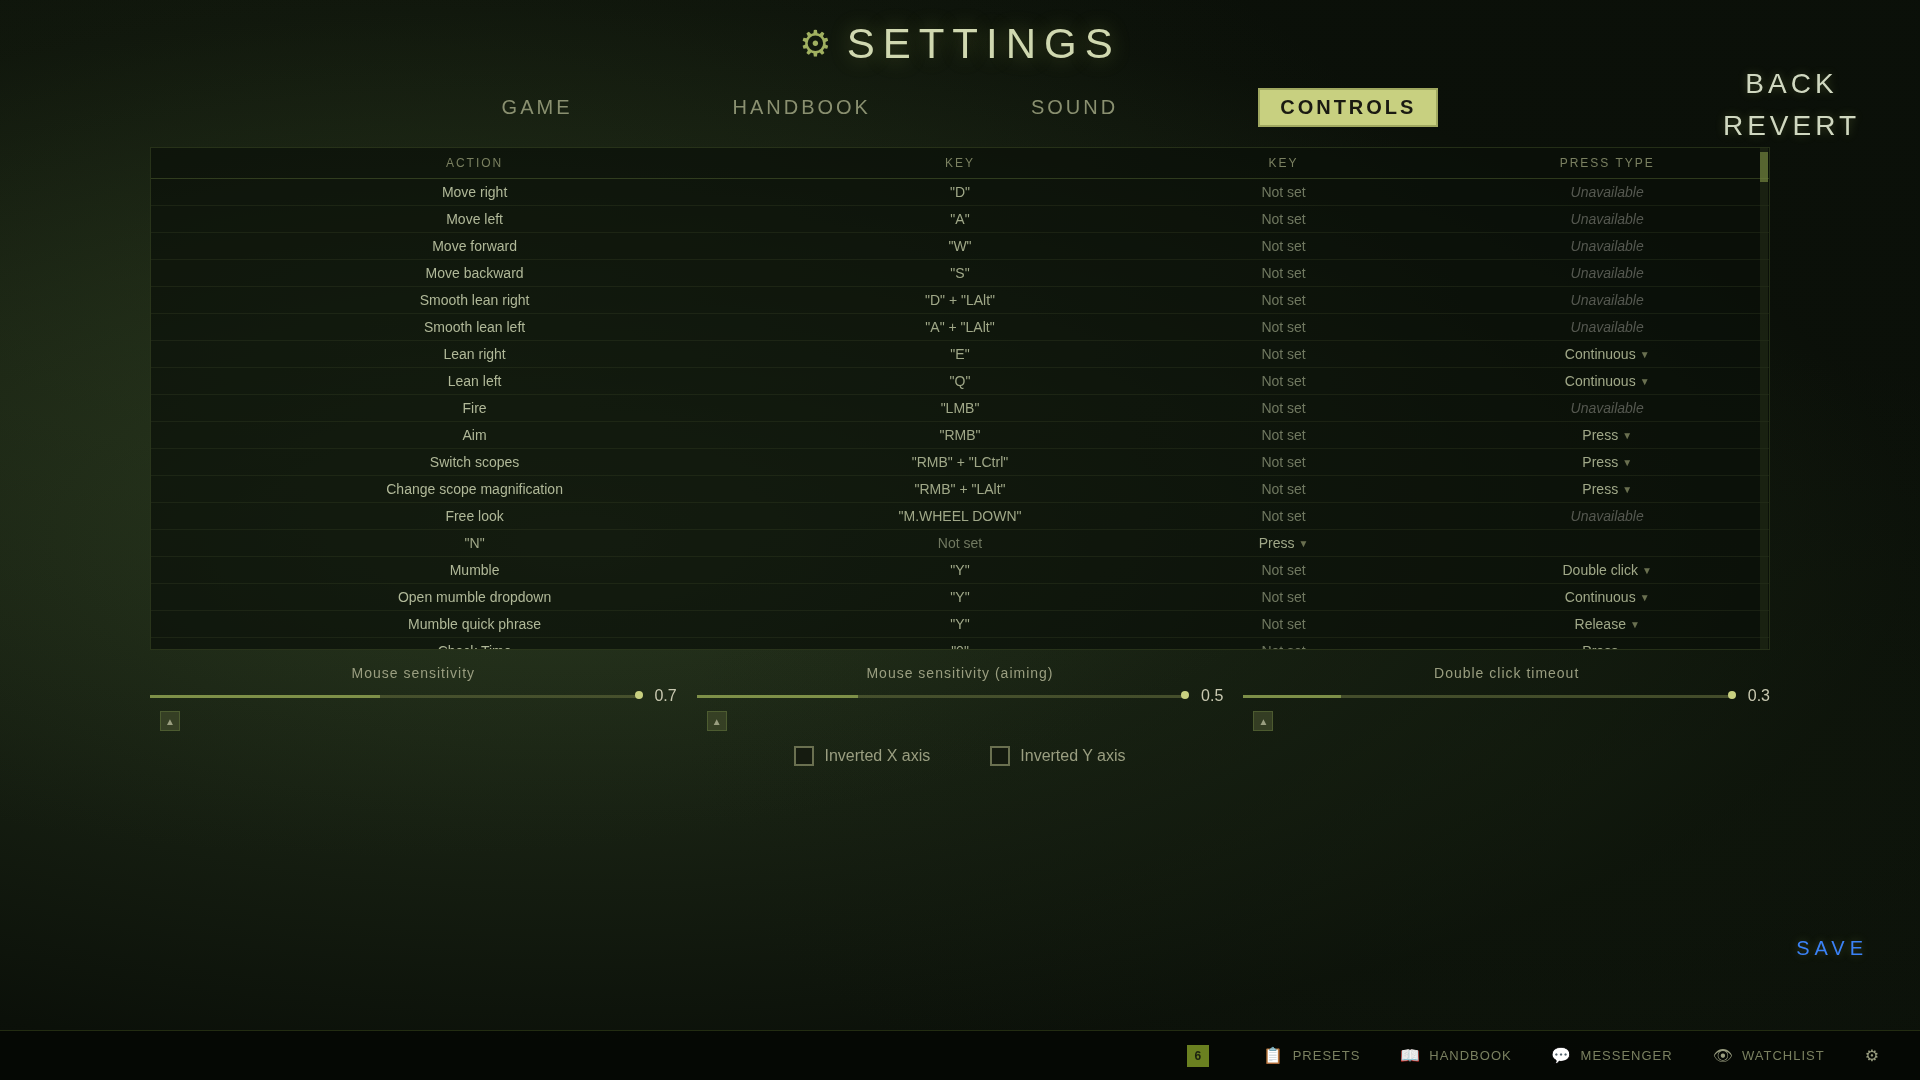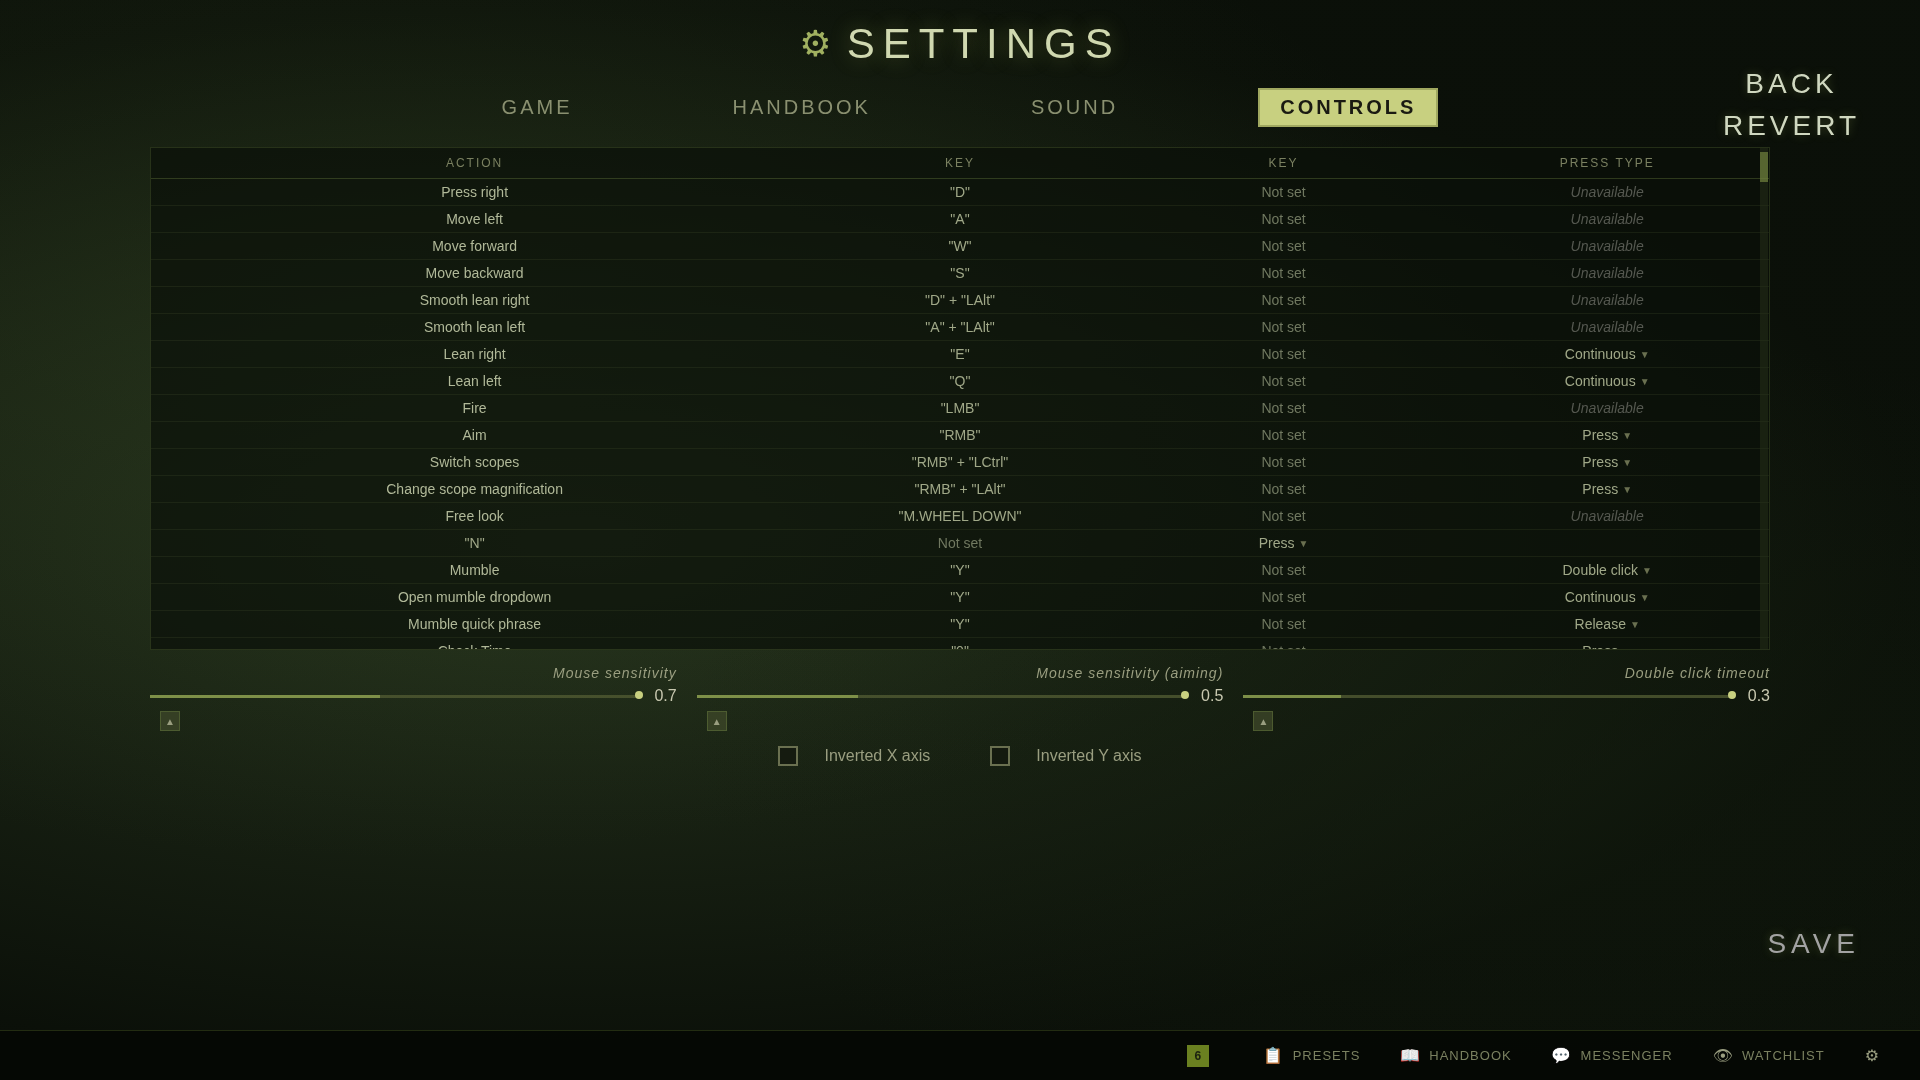--- a/index.html
+++ b/index.html
@@ -209,25 +209,24 @@
       align-items: center;
     }
 
     .slider-group {
       display: flex;
       flex-direction: column;
       gap: 6px;
     }
 
     .slider-label {
-      text-align: right;
+      text-align: center;
       font-size: 14px;
       color: #9a9e80;
       letter-spacing: 1px;
-      font-style: italic;
     }
 
     .slider-row {
       display: flex;
       align-items: center;
       gap: 8px;
     }
 
     .slider-track {
       flex: 1;
@@ -274,44 +273,44 @@
     .checkboxes-row {
       display: flex;
       justify-content: center;
       gap: 60px;
       margin-top: 15px;
     }
 
     .checkbox-item {
       display: flex;
       align-items: center;
-      gap: 26px;
+      gap: 10px;
       cursor: pointer;
     }
 
     .checkbox-box {
       width: 20px;
       height: 20px;
       border: 2px solid #6a7050;
       background: rgba(20,25,15,0.8);
     }
 
     .checkbox-label {
       font-size: 16px;
       color: #9a9e80;
     }
 
     
     .save-btn {
       position: absolute;
       bottom: 120px;
-      right: 60px;
-      font-size: 28px;
+      right: 52px;
+      font-size: 20px;
       letter-spacing: 5px;
-      color: #a3a3a3;
+      color: #3b82f6;
       background: none;
       border: none;
       cursor: pointer;
       font-family: inherit;
       text-shadow: 0 0 10px rgba(180,200,100,0.3);
     }
 
     
     .bottom-bar {
       position: absolute;
@@ -389,21 +388,21 @@
 
       <div class="table-header">
         <div class="col-header">ACTION</div>
         <div class="col-header">KEY</div>
         <div class="col-header">KEY</div>
         <div class="col-header">PRESS TYPE</div>
       </div>
 
       <div class="table-body" id="table-body">
       <div class="table-row">
-      <div class="cell cell-action">Press right</div>
+      <div class="cell cell-action">Move right</div>
       <div class="cell">"D"</div>
       <div class="cell cell-notset">Not set</div>
       <div class="cell cell-press-type">
         <span class="cell-unavailable">Unavailable</span>
 
       </div>
     </div>
           <div class="table-row">
       <div class="cell cell-action">Move left</div>
       <div class="cell">"A"</div>

